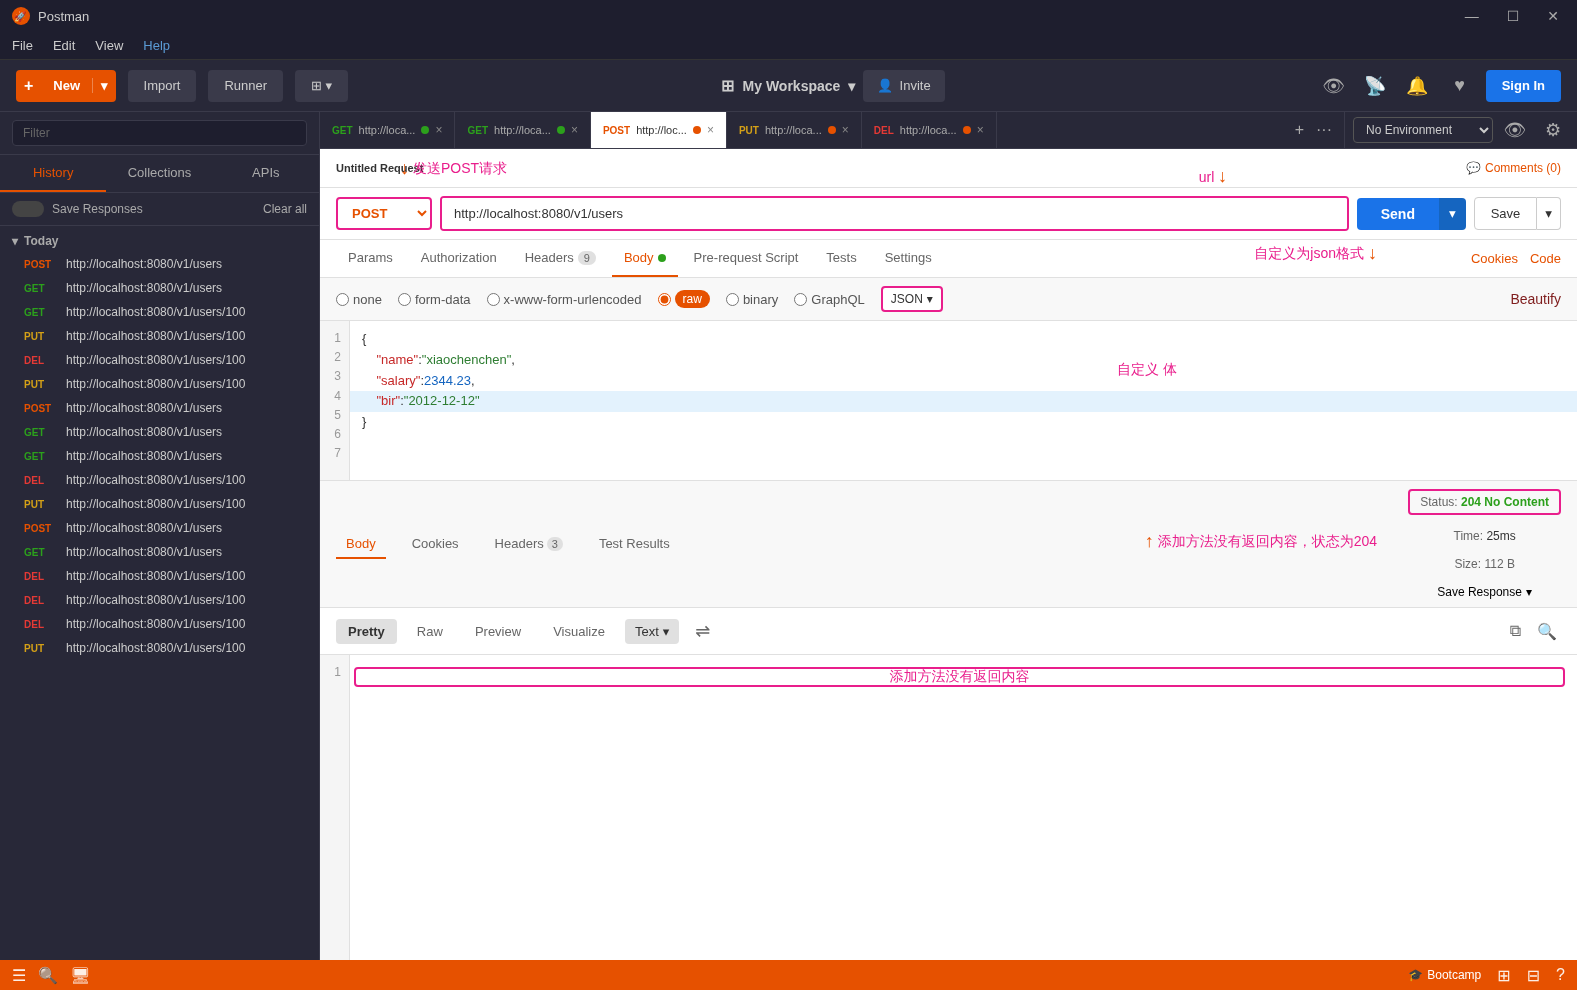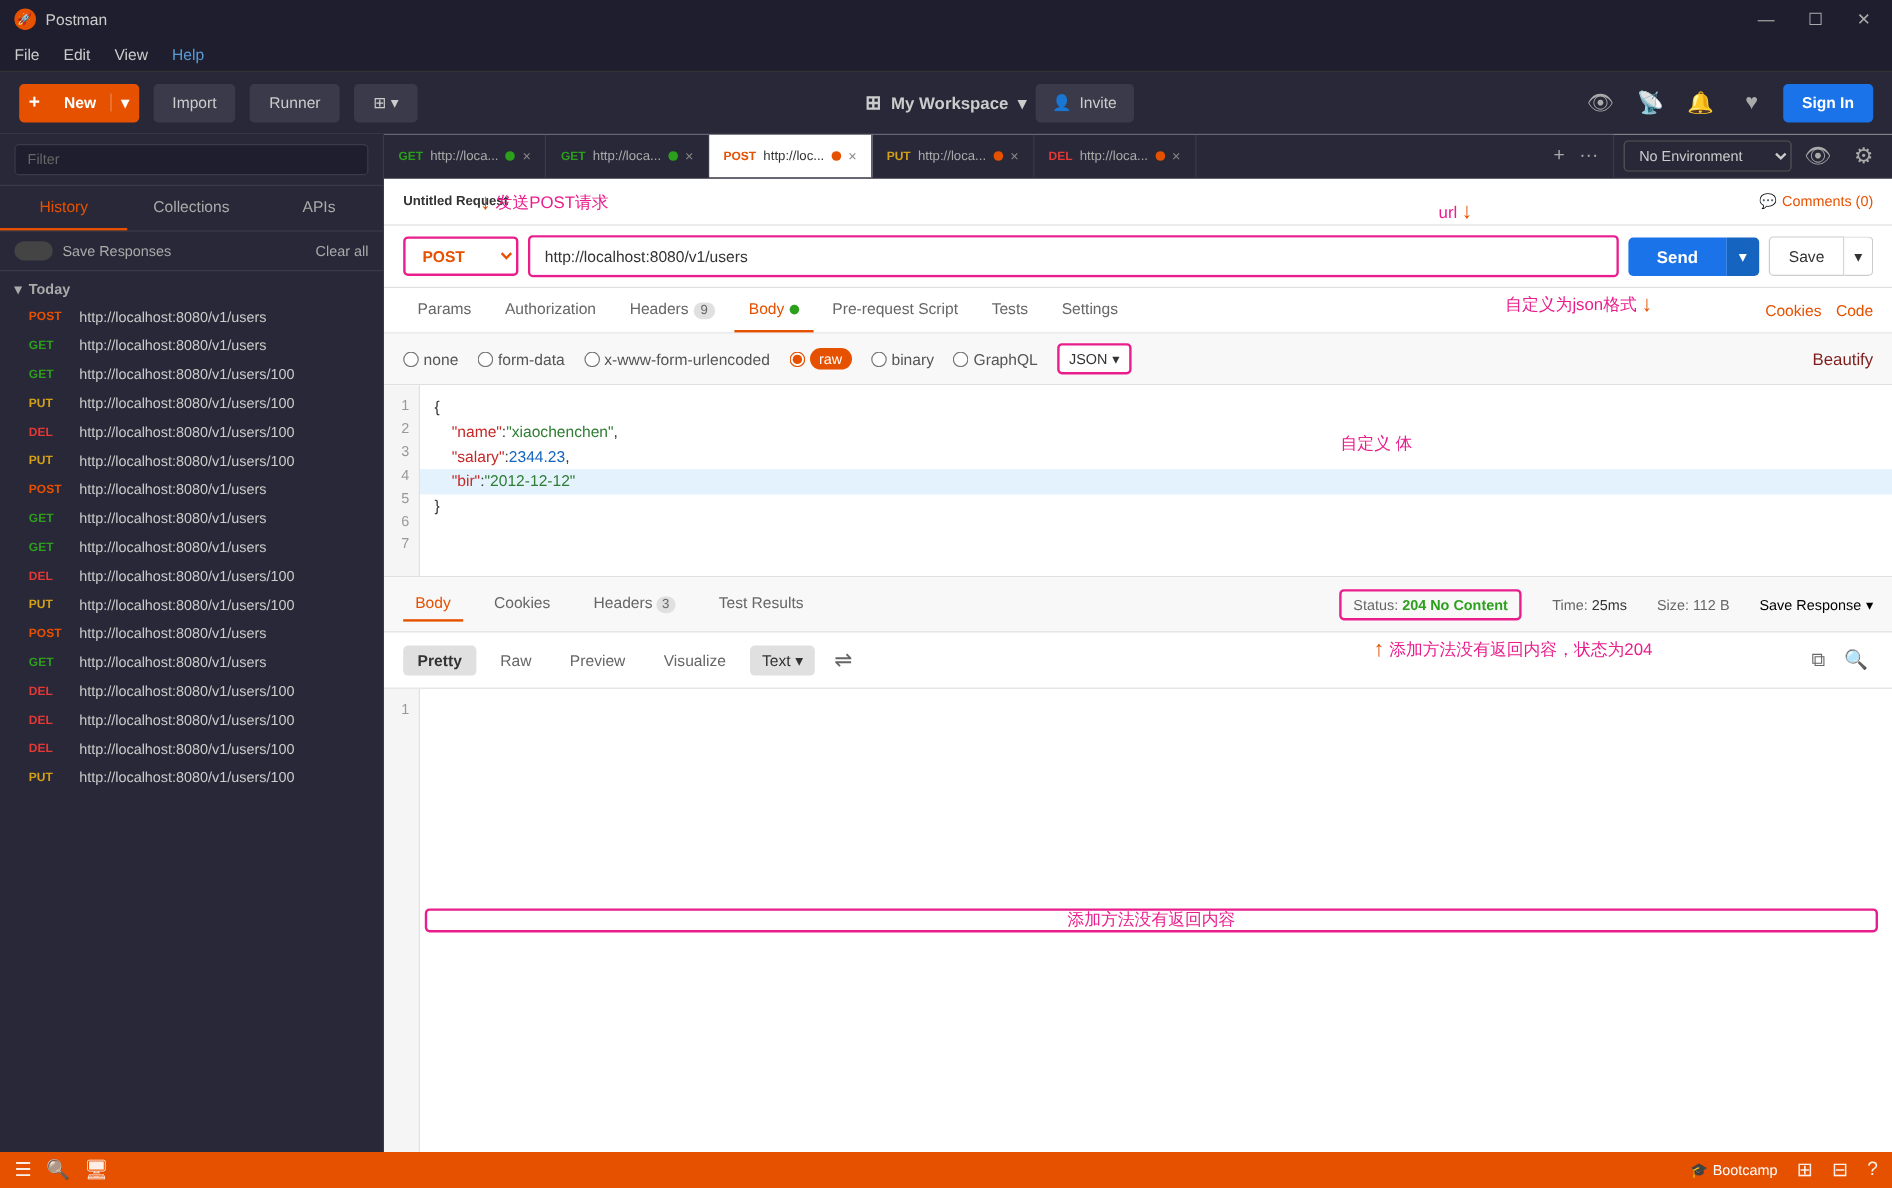--- a/index.html
+++ b/index.html
@@ -388,22 +388,23 @@
       font-size: 13px;
       color: #666;
       border-bottom: 2px solid transparent;
     }
     .response-tab.active { color: #e65100; border-bottom-color: #e65100; }
     .response-tab .badge { background: #e0e0e0; border-radius: 8px; padding: 1px 5px; font-size: 11px; margin-left: 3px; }
     .status-info {
       margin-left: auto;
       display: flex;
       align-items: center;
-      gap: 25px;
+      gap: 14px;
       font-size: 12px;
+      flex-direction: column;
     }
     .status-badge-wrap {
       border: 2px solid #e91e8c;
       border-radius: 4px;
       padding: 4px 10px;
       font-size: 12px;
     }
     .status-label { color: #666; }
     .status-value { color: #2ca01c; font-weight: 600; }
     .time-info { color: #666; }
@@ -853,21 +854,21 @@
           <div class="resp-right-icons">
             <button class="resp-icon-btn">⧉</button>
             <button class="resp-icon-btn">🔍</button>
           </div>
         </div>
 
         <div class="resp-content-area">
           <div class="response-line-numbers">
             <div>1</div>
           </div>
-          <div style="flex:1; display:flex; align-items:center; padding:4px; position:relative;">
+          <div style="flex:1; display:flex; align-items:flex-start; padding:4px; position:relative;">
             <div class="response-body-content" style="position:relative;">
 
               <div style="position:absolute; top:50%; left:50%; transform:translate(-50%,-50%); text-align:center; pointer-events:none;">
                 <span class="annotation-text">添加方法没有返回内容</span>
               </div>
             </div>
           </div>
         </div>
       </div>
     </div>

